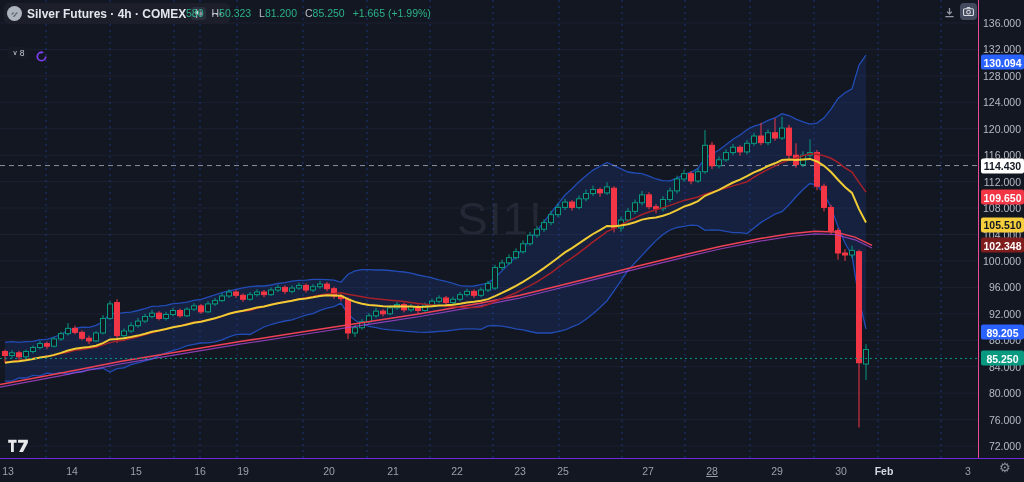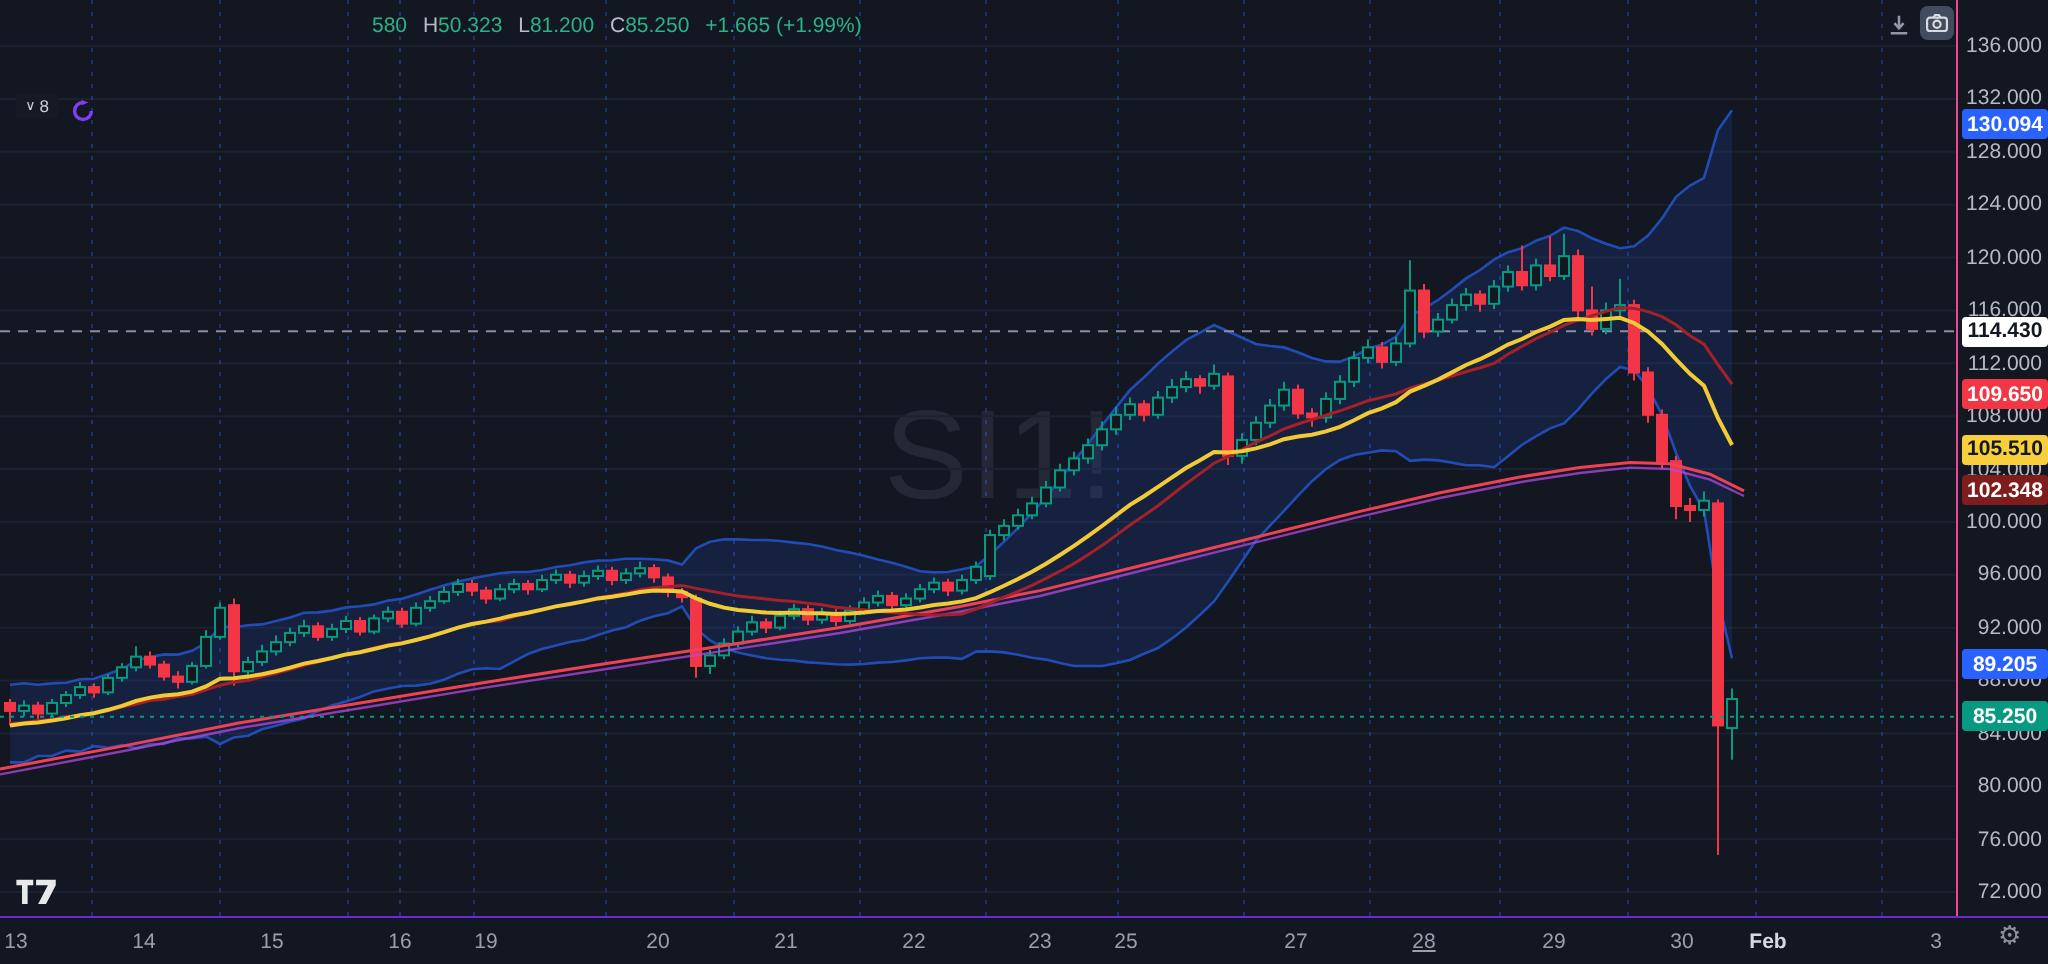--- a/index.html
+++ b/index.html
@@ -1,21 +1,21 @@
 <!DOCTYPE html>
 <html><head>
 <meta charset="utf-8">
 <style>
   html,body{margin:0;padding:0;background:#0b0e15;}
   .app{position:relative;width:1024px;height:482px;background:#131722;overflow:hidden;
        font-family:"Liberation Sans",sans-serif;-webkit-font-smoothing:antialiased;}
   .chart-area{position:absolute;left:0;top:0;width:978px;height:458px;}
   #chart-svg{position:absolute;left:0;top:0;z-index:2;}
   .watermark{position:absolute;left:425px;top:192px;width:150px;text-align:center;z-index:1;
-             font-size:63px;font-weight:500;color:rgba(141,150,168,0.14);letter-spacing:1px;}
+             font-size:46px;font-weight:500;color:rgba(141,150,168,0.14);letter-spacing:1px;}
   
   .symbol-pill{position:absolute;left:4px;top:3px;height:21px;z-index:10;display:flex;align-items:center;
                gap:5px;padding:0 7px 0 3px;background:rgba(28,32,43,0.95);border-radius:5px;}
   .sym-logo{width:15px;height:15px;border-radius:50%;background:#aeb4bd;display:flex;align-items:center;justify-content:center;flex:none;}
   .sym-title{font-size:12px;font-weight:700;color:#e3e6ec;white-space:nowrap;}
   .ctype-box{width:15px;height:13px;background:#2a2f3d;border-radius:3px;display:flex;align-items:center;justify-content:center;}
   .menu-dots{font-size:8px;color:#9aa0ab;letter-spacing:1px;}
   .ohlc{position:absolute;left:186px;top:7px;z-index:10;font-size:10.5px;white-space:nowrap;}
   .ohlc .lbl{color:#b7bcc8;margin-left:5px;}
   .ohlc .val{color:#2bb287;}
@@ -343,20 +343,37 @@
         <line x1="866" x2="866" y1="344.215625" y2="379.90625" stroke="#089981" stroke-width="1"></line>
         <rect x="863.5" y="349.503125" width="5" height="14.540624999999977" fill="#131722" stroke="#089981" stroke-width="1"></rect>
         <path d="M0.0 387.2 L60.0 375.9 L120.0 364.0 L180.0 354.1 L240.0 344.2 L300.0 335.0 L360.0 325.7 L420.0 316.5 L480.0 305.9 L520.0 298.0 L560.0 288.0 L600.0 278.1 L640.0 268.2 L680.0 258.3 L720.0 249.0 L760.0 241.1 L790.0 236.5 L815.0 233.8 L835.0 234.5 L855.0 239.8 L872.0 248.0" stroke="#b44ae0" fill="none" stroke-width="1.2" opacity="0.75"></path>
         <path d="M0.0 384.5 L60.0 373.3 L120.0 361.4 L180.0 351.5 L240.0 341.6 L300.0 332.3 L360.0 323.1 L420.0 313.8 L480.0 303.2 L520.0 295.3 L560.0 285.4 L600.0 275.5 L640.0 265.6 L680.0 255.7 L720.0 246.4 L760.0 238.5 L790.0 233.8 L815.0 231.2 L835.0 231.9 L855.0 237.1 L872.0 245.4" stroke="#ef4155" fill="none" stroke-width="1.5"></path>
         <path d="M5.0 361.8 L12.0 361.4 L19.0 360.2 L26.0 359.8 L33.0 358.3 L40.0 357.7 L47.0 356.2 L54.0 355.4 L61.0 353.5 L68.0 352.2 L75.0 350.3 L82.0 349.6 L89.0 348.2 L96.0 347.3 L103.0 344.9 L110.0 342.6 L117.0 341.1 L124.0 340.3 L131.0 338.4 L138.0 336.7 L145.0 334.8 L152.0 332.8 L159.0 330.9 L166.0 329.0 L173.0 327.2 L180.0 325.8 L187.0 324.0 L194.0 322.3 L201.0 321.2 L208.0 320.0 L215.0 318.4 L222.0 316.3 L229.0 313.8 L236.0 312.0 L243.0 311.0 L250.0 310.5 L257.0 308.4 L264.0 306.5 L271.0 304.8 L278.0 303.1 L285.0 301.8 L292.0 300.6 L299.0 298.9 L306.0 297.7 L313.0 296.5 L320.0 294.9 L327.0 293.9 L334.0 293.4 L341.0 292.7 L348.0 294.2 L355.0 295.5 L362.0 296.8 L369.0 298.0 L376.0 298.8 L383.0 299.5 L390.0 300.2 L397.0 300.8 L404.0 301.6 L411.0 302.4 L418.0 303.6 L425.0 304.3 L432.0 304.9 L439.0 305.6 L446.0 306.2 L453.0 306.8 L460.0 307.3 L467.0 307.5 L474.0 307.4 L481.0 307.0 L488.0 304.5 L495.0 301.5 L502.0 298.6 L509.0 295.7 L516.0 292.7 L523.0 289.2 L530.0 285.6 L537.0 281.8 L544.0 277.4 L551.0 272.8 L558.0 267.7 L565.0 262.5 L572.0 257.8 L579.0 252.9 L586.0 247.4 L593.0 241.9 L600.0 236.8 L607.0 231.6 L614.0 228.3 L621.0 224.8 L628.0 221.1 L635.0 217.9 L642.0 214.5 L649.0 212.0 L656.0 209.8 L663.0 207.6 L670.0 205.4 L677.0 202.9 L684.0 200.4 L691.0 198.7 L698.0 197.0 L705.0 194.1 L712.0 192.0 L719.0 190.1 L726.0 188.0 L733.0 185.9 L740.0 183.9 L747.0 181.7 L754.0 177.1 L761.0 173.2 L768.0 169.3 L775.0 166.1 L782.0 162.7 L789.0 160.1 L796.0 157.9 L803.0 155.7 L810.0 153.8 L817.0 154.2 L824.0 155.8 L831.0 158.3 L838.0 162.4 L845.0 167.9 L852.0 172.1 L859.0 182.3 L866.0 192.1" stroke="#a62029" fill="none" stroke-width="1.5"></path>
         <path d="M5.0 362.7 L12.0 361.8 L19.0 361.3 L26.0 360.3 L33.0 359.1 L40.0 357.6 L47.0 356.6 L54.0 354.9 L61.0 352.9 L68.0 350.5 L75.0 348.8 L82.0 347.8 L89.0 347.1 L96.0 345.8 L103.0 343.2 L110.0 339.4 L117.0 339.1 L124.0 338.3 L131.0 337.1 L138.0 335.6 L145.0 333.8 L152.0 331.8 L159.0 330.5 L166.0 329.0 L173.0 327.2 L180.0 326.1 L187.0 324.5 L194.0 322.8 L201.0 321.7 L208.0 320.0 L215.0 318.2 L222.0 316.1 L229.0 313.8 L236.0 312.0 L243.0 310.8 L250.0 309.3 L257.0 307.6 L264.0 306.4 L271.0 304.8 L278.0 303.2 L285.0 302.0 L292.0 300.7 L299.0 299.2 L306.0 298.4 L313.0 297.3 L320.0 296.0 L327.0 295.3 L334.0 295.4 L341.0 295.7 L348.0 299.2 L355.0 301.9 L362.0 303.8 L369.0 305.0 L376.0 305.6 L383.0 306.3 L390.0 306.5 L397.0 306.3 L404.0 306.6 L411.0 306.6 L418.0 307.0 L425.0 306.8 L432.0 306.3 L439.0 305.5 L446.0 305.2 L453.0 304.7 L460.0 303.7 L467.0 302.5 L474.0 301.8 L481.0 300.7 L488.0 299.1 L495.0 296.1 L502.0 292.9 L509.0 289.5 L516.0 285.9 L523.0 281.9 L530.0 277.5 L537.0 272.9 L544.0 268.1 L551.0 263.0 L558.0 257.7 L565.0 252.4 L572.0 248.1 L579.0 243.4 L586.0 238.7 L593.0 234.0 L600.0 230.1 L607.0 226.0 L614.0 226.2 L621.0 225.6 L628.0 224.2 L635.0 222.2 L642.0 219.6 L649.0 218.3 L656.0 217.4 L663.0 215.7 L670.0 213.4 L677.0 210.1 L684.0 206.6 L691.0 204.2 L698.0 201.1 L705.0 195.8 L712.0 192.9 L719.0 189.8 L726.0 186.2 L733.0 182.5 L740.0 179.6 L747.0 176.1 L754.0 172.3 L761.0 169.5 L768.0 166.0 L775.0 163.3 L782.0 160.0 L789.0 159.5 L796.0 160.0 L803.0 159.5 L810.0 158.9 L817.0 161.5 L824.0 165.8 L831.0 172.0 L838.0 179.7 L845.0 186.9 L852.0 192.9 L859.0 209.1 L866.0 222.5" stroke="#f0cb35" fill="none" stroke-width="2"></path>
         <line x1="0" x2="978" y1="358.42578125" y2="358.42578125" stroke="#089981" stroke-width="1" stroke-dasharray="2,3"></line>
       </svg>
   </div>
 
+  <div class="symbol-pill">
+    <span class="sym-logo">
+      <svg width="9" height="9" viewBox="0 0 10 10">
+          <path d="M1 6 l2-2 h2 l-2 2z M5 6 l2-2 h2 l-2 2z M3 8.5 l2-2 h2 l-2 2z" fill="#5b6270"></path>
+        </svg>
+    </span>
+    <span class="sym-title">Silver Futures · 4h · COMEX</span>
+    <span class="ctype-box">
+      <svg width="9" height="9" viewBox="0 0 10 10">
+          <line x1="3" y1="0" x2="3" y2="10" stroke="#cfd3dc" stroke-width="1"></line>
+          <rect x="1.5" y="2" width="3" height="4" fill="#cfd3dc"></rect>
+          <line x1="7.5" y1="1" x2="7.5" y2="9" stroke="#8a8f9c" stroke-width="1"></line>
+          <rect x="6" y="3.5" width="3" height="3.5" fill="#8a8f9c"></rect>
+        </svg>
+    </span>
+    <span class="menu-dots">•••</span>
+  </div>
 
   <div class="ohlc">
     <span class="val">580</span>
     <span class="lbl">H</span><span class="val">50.323</span>
     <span class="lbl">L</span><span class="val">81.200</span>
     <span class="lbl">C</span><span class="val">85.250</span>
     <span class="val" style="margin-left:5px">+1.665 (+1.99%)</span>
   </div>
 
 

